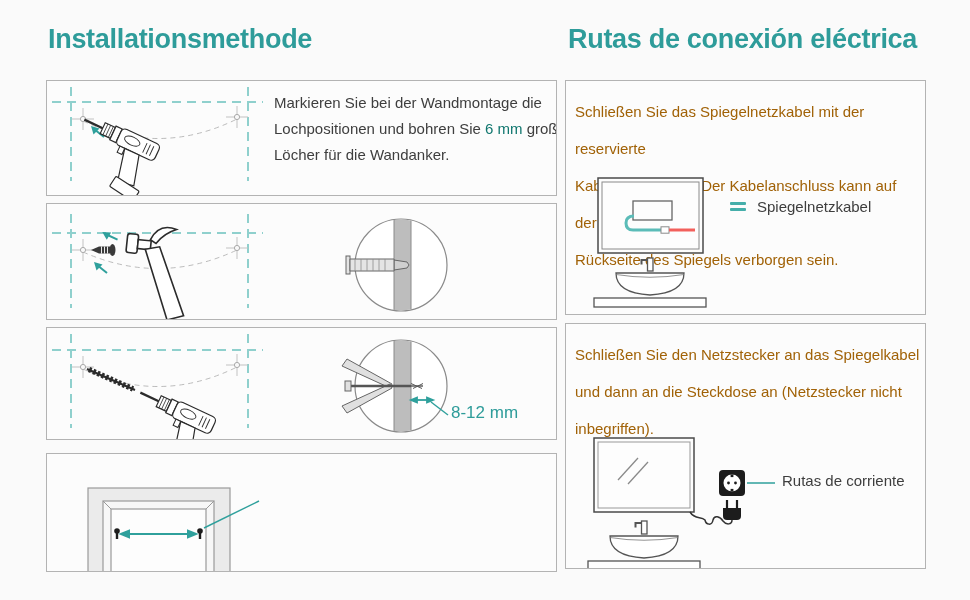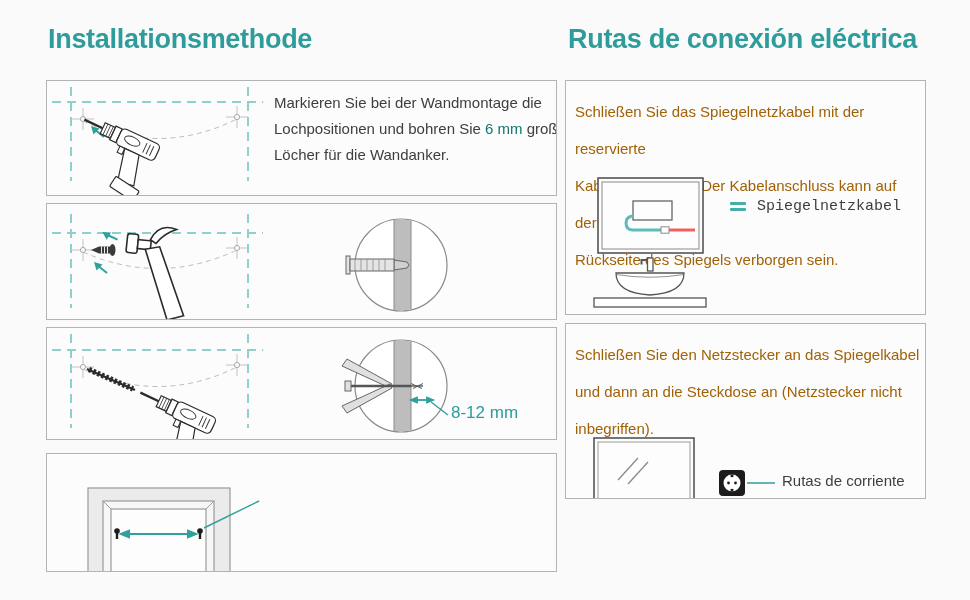--- a/index.html
+++ b/index.html
@@ -9,27 +9,27 @@
   #title-left{left:48px;}
   #title-right{left:568px;}
   .panel{position:absolute;background:#fcfcfc;border:1px solid #b3b3b3;box-sizing:border-box;overflow:hidden;}
   .p-l{left:46px;width:511px;}
   .p-r{left:565px;width:361px;}
   #lp1{top:80px;height:116px;}
   #lp2{top:203px;height:117px;}
   #lp3{top:327px;height:113px;}
   #lp4{top:453px;height:119px;}
   #rp1{top:80px;height:235px;}
-  #rp2{top:323px;height:176px;}
+  #rp2{top:323px;height:246px;}
   .ill{position:absolute;left:0;top:0;overflow:visible;}
   .step-text{position:absolute;font-size:15px;line-height:26px;color:#3e3e3e;}
   #lp1 .step-text{left:227px;top:9px;width:292px;}
   .hl{color:#0f766e;}
   .r-text{position:absolute;left:9px;top:12px;font-size:15px;line-height:37px;color:#a16207;white-space:pre-line;width:345px;}
-  .legend-row{position:absolute;left:164px;display:flex;align-items:center;height:22px;font-family:Liberation Mono, monospace;}
+  .legend-row{position:absolute;left:164px;display:flex;align-items:center;height:22px;}
   .legend-sym{width:16px;height:9px;display:flex;flex-direction:column;justify-content:space-between;margin-right:11px;flex:0 0 auto;}
   .legend-sym i{display:block;height:3px;border-radius:1px;}
   .legend-sym.teal i{background:#45aeaa;}
   .legend-sym.red i{background:#f2605c;}
   .legend-label{font-size:15px;color:#3e3e3e;white-space:nowrap;}
   #legend-1{top:114px;}
   #legend-2{top:162px;}
   .depth-label{position:absolute;left:404px;top:75px;font-size:17px;color:#2e9c9a;white-space:nowrap;}
   .keyhole-label{position:absolute;left:215px;top:37px;font-size:15.5px;color:#3e3e3e;white-space:nowrap;}
   .outlet-label{position:absolute;left:216px;top:148px;font-size:15px;color:#3e3e3e;white-space:nowrap;}

